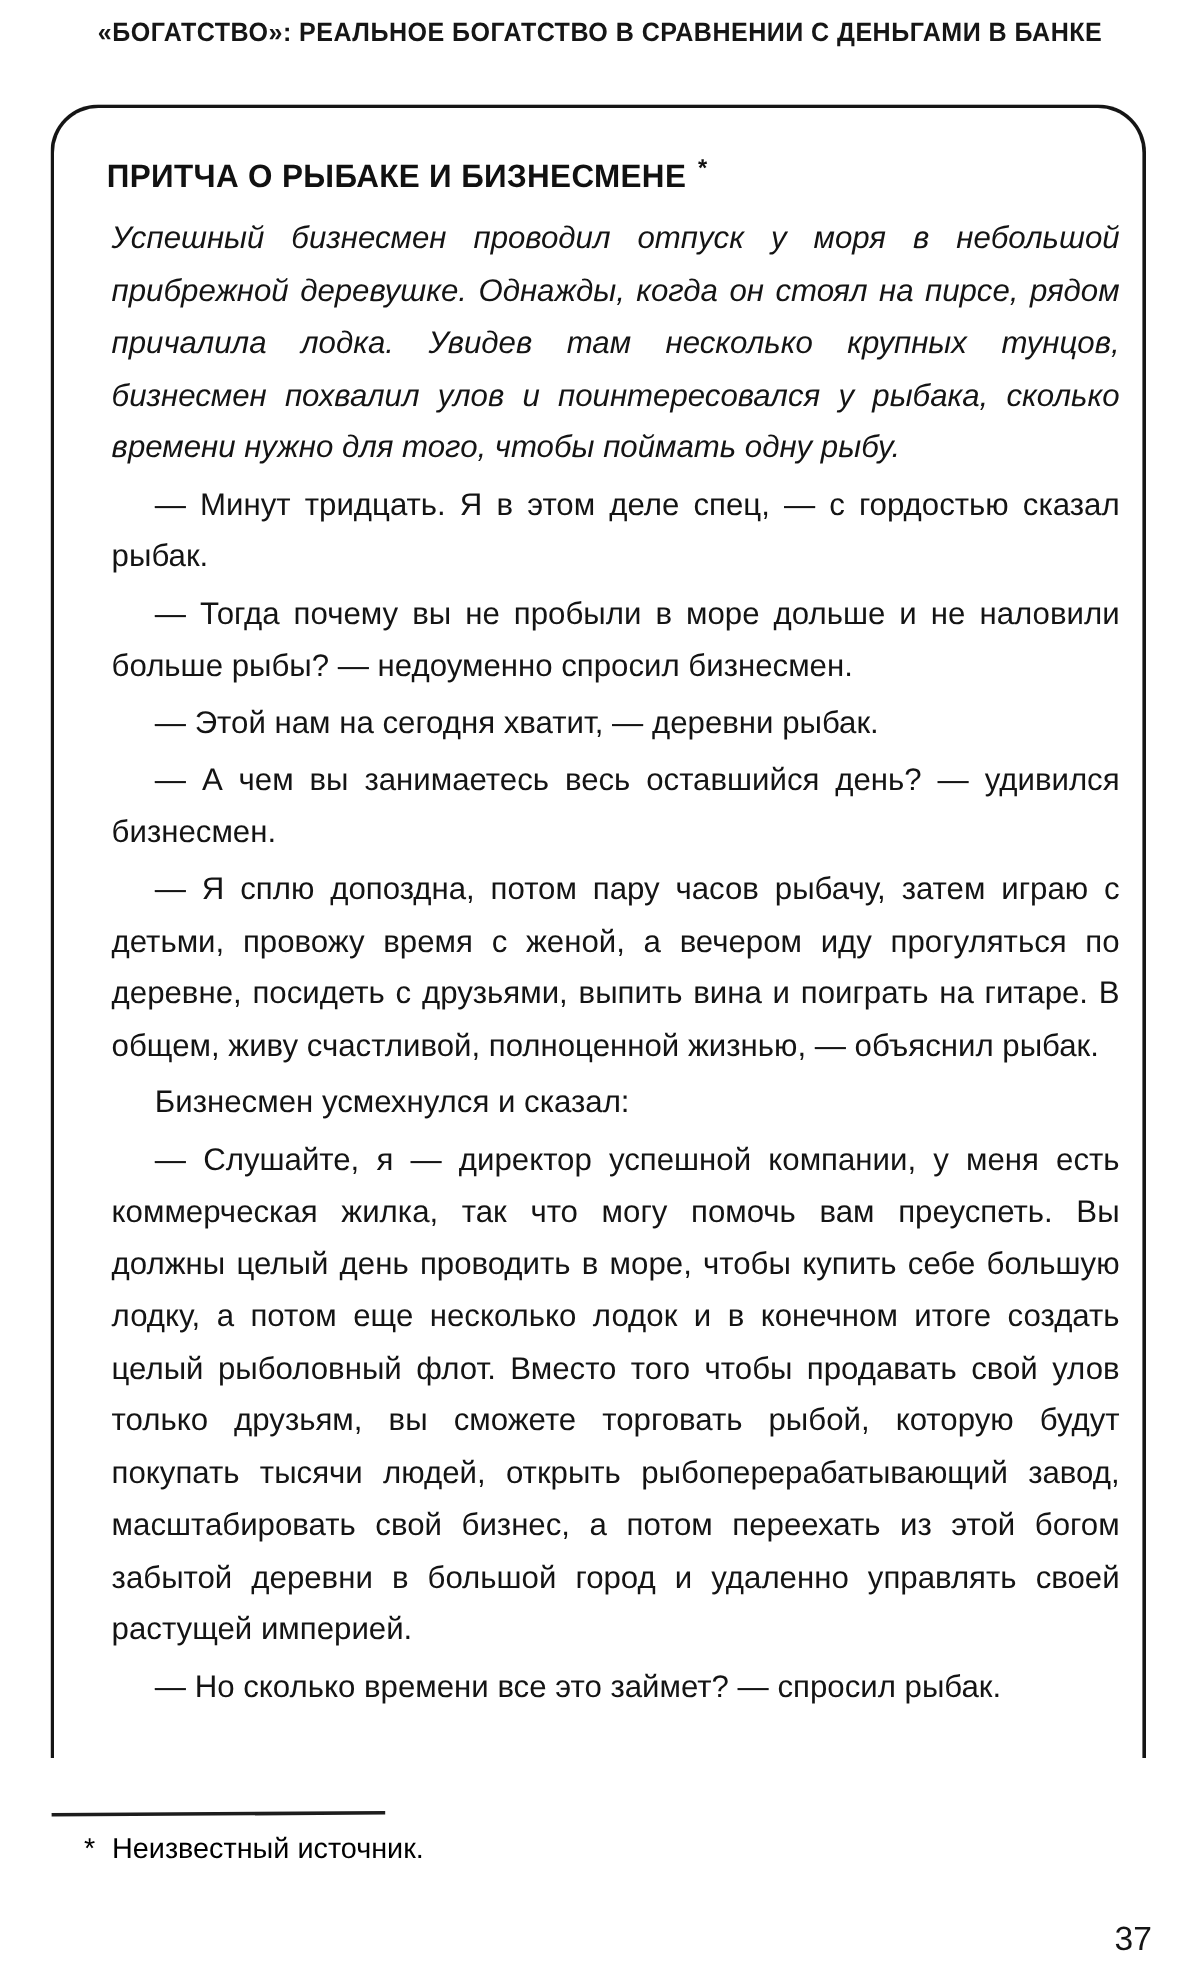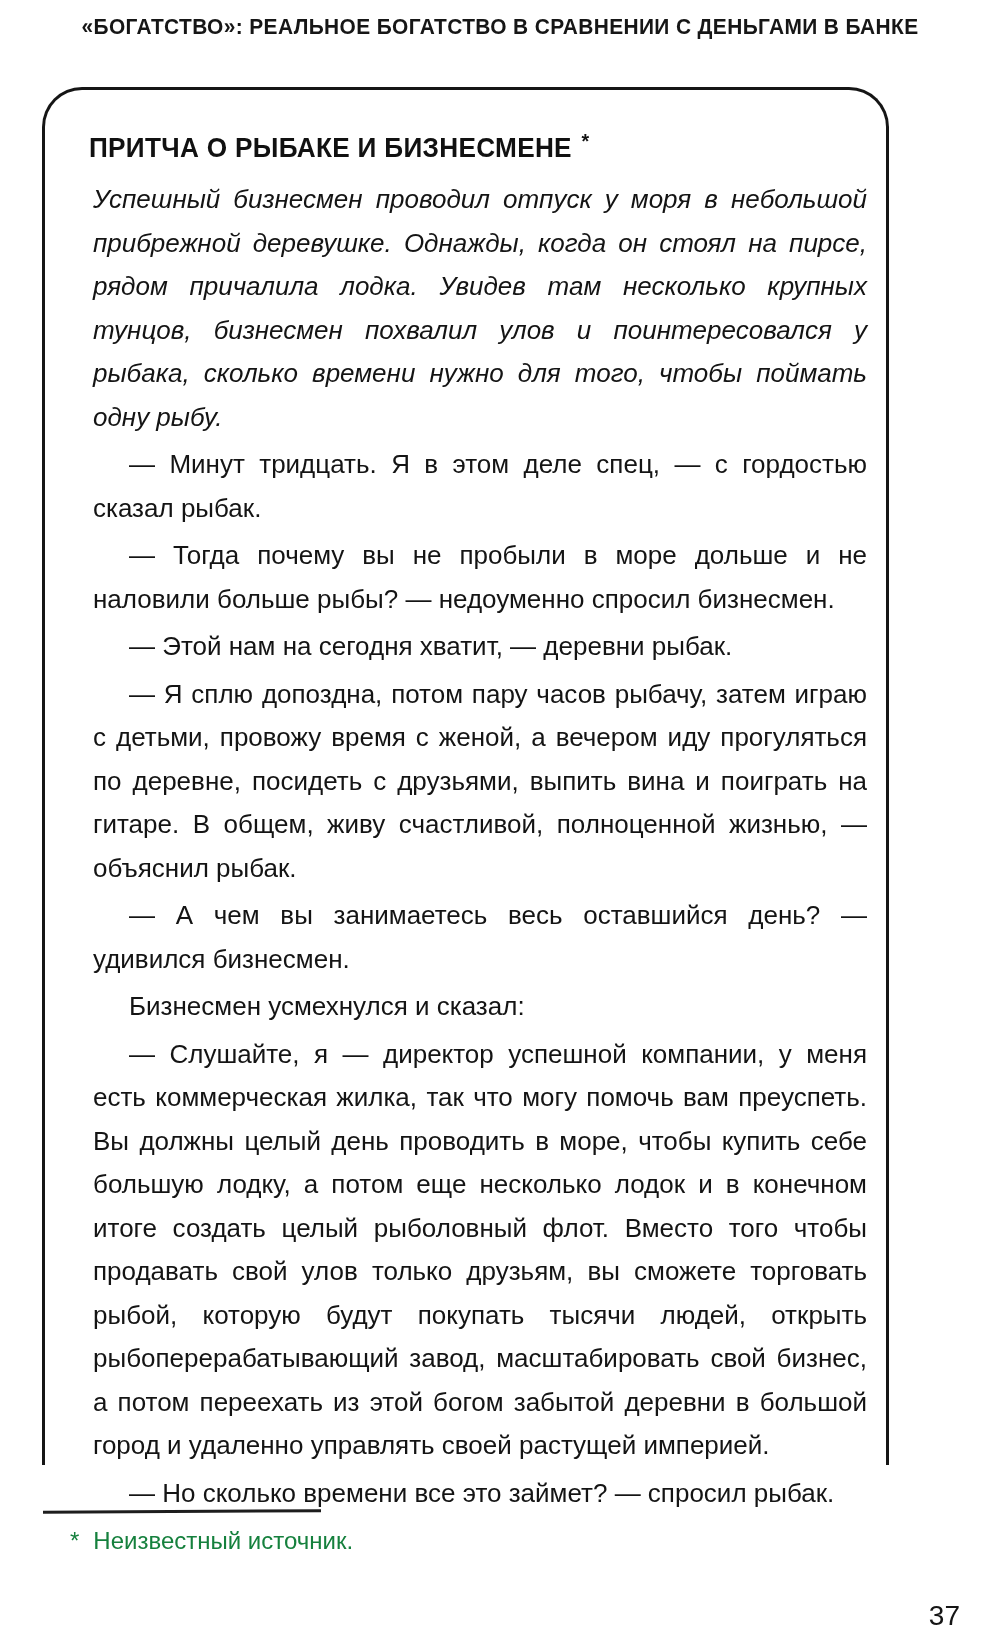--- a/index.html
+++ b/index.html
@@ -22,21 +22,21 @@
     text-align:center;
     font-size:22px; font-weight:700;
     letter-spacing:0.4px;
     transform:scaleX(0.95);
     white-space:nowrap;
     color:#161616;
   }
   .parable-box{
     position:absolute;
     left:42px; top:87px;
-    width:847px; height:1378px;
+    width:913px; height:1378px;
     border:3px solid var(--border);
     border-bottom:none;
     border-radius:40px 40px 0 0;
     padding:34px 15px 0 44px;
   }
   .box-title{
     font-size:27px; font-weight:700;
     letter-spacing:0.3px;
     line-height:34px;
     margin:0 0 13px 0;
@@ -68,21 +68,21 @@
     left:43px; top:1510px;
     width:278px; height:0;
     border-top:3px solid #1d1d1d;
     transform:rotate(-0.35deg);
   }
   .footnote{
     position:absolute;
     left:70px; top:1526px;
     font-size:24px;
     line-height:30px;
-    color:#15803d;
+    color:#000000;
   }
   .footnote .fn-marker{ margin-right:14px; }
   .page-number{
     position:absolute;
     left:0; top:1600px; width:960px;
     text-align:right;
     font-size:28px;
     color:#151515;
   }
 </style>
@@ -100,23 +100,23 @@
     <p class="lead">Успешный бизнесмен проводил отпуск у моря в небольшой прибрежной деревушке. Однажды, когда он стоял на пирсе, рядом причалила лодка. Увидев там несколько крупных тунцов, бизнесмен похвалил улов и поинтересовался у рыбака, сколько времени нужно для того, чтобы поймать одну рыбу.</p>
 
     <div>
 
         <p class="para">— Минут тридцать. Я в этом деле спец, — с гордостью сказал рыбак.</p>
 
         <p class="para">— Тогда почему вы не пробыли в море дольше и не наловили больше рыбы? — недоуменно спросил бизнесмен.</p>
 
         <p class="para">— Этой нам на сегодня хватит, — деревни рыбак.</p>
 
+        <p class="para">— А чем вы занимаетесь весь оставшийся день? — удивился бизнесмен.</p>
+
         <p class="para">— Я сплю допоздна, потом пару часов рыбачу, затем играю с детьми, провожу время с женой, а вечером иду прогуляться по деревне, посидеть с друзьями, выпить вина и поиграть на гитаре. В общем, живу счастливой, полноценной жизнью, — объяснил рыбак.</p>
-
-        <p class="para">— А чем вы занимаетесь весь оставшийся день? — удивился бизнесмен.</p>
 
         <p class="para">Бизнесмен усмехнулся и сказал:</p>
 
         <p class="para">— Слушайте, я — директор успешной компании, у меня есть коммерческая жилка, так что могу помочь вам преуспеть. Вы должны целый день проводить в море, чтобы купить себе большую лодку, а потом еще несколько лодок и в конечном итоге создать целый рыболовный флот. Вместо того чтобы продавать свой улов только друзьям, вы сможете торговать рыбой, которую будут покупать тысячи людей, открыть рыбоперерабатывающий завод, масштабировать свой бизнес, а потом переехать из этой богом забытой деревни в большой город и удаленно управлять своей растущей империей.</p>
 
         <p class="para">— Но сколько времени все это займет? — спросил рыбак.</p>
 
       </div>
   </div>
 </div>

